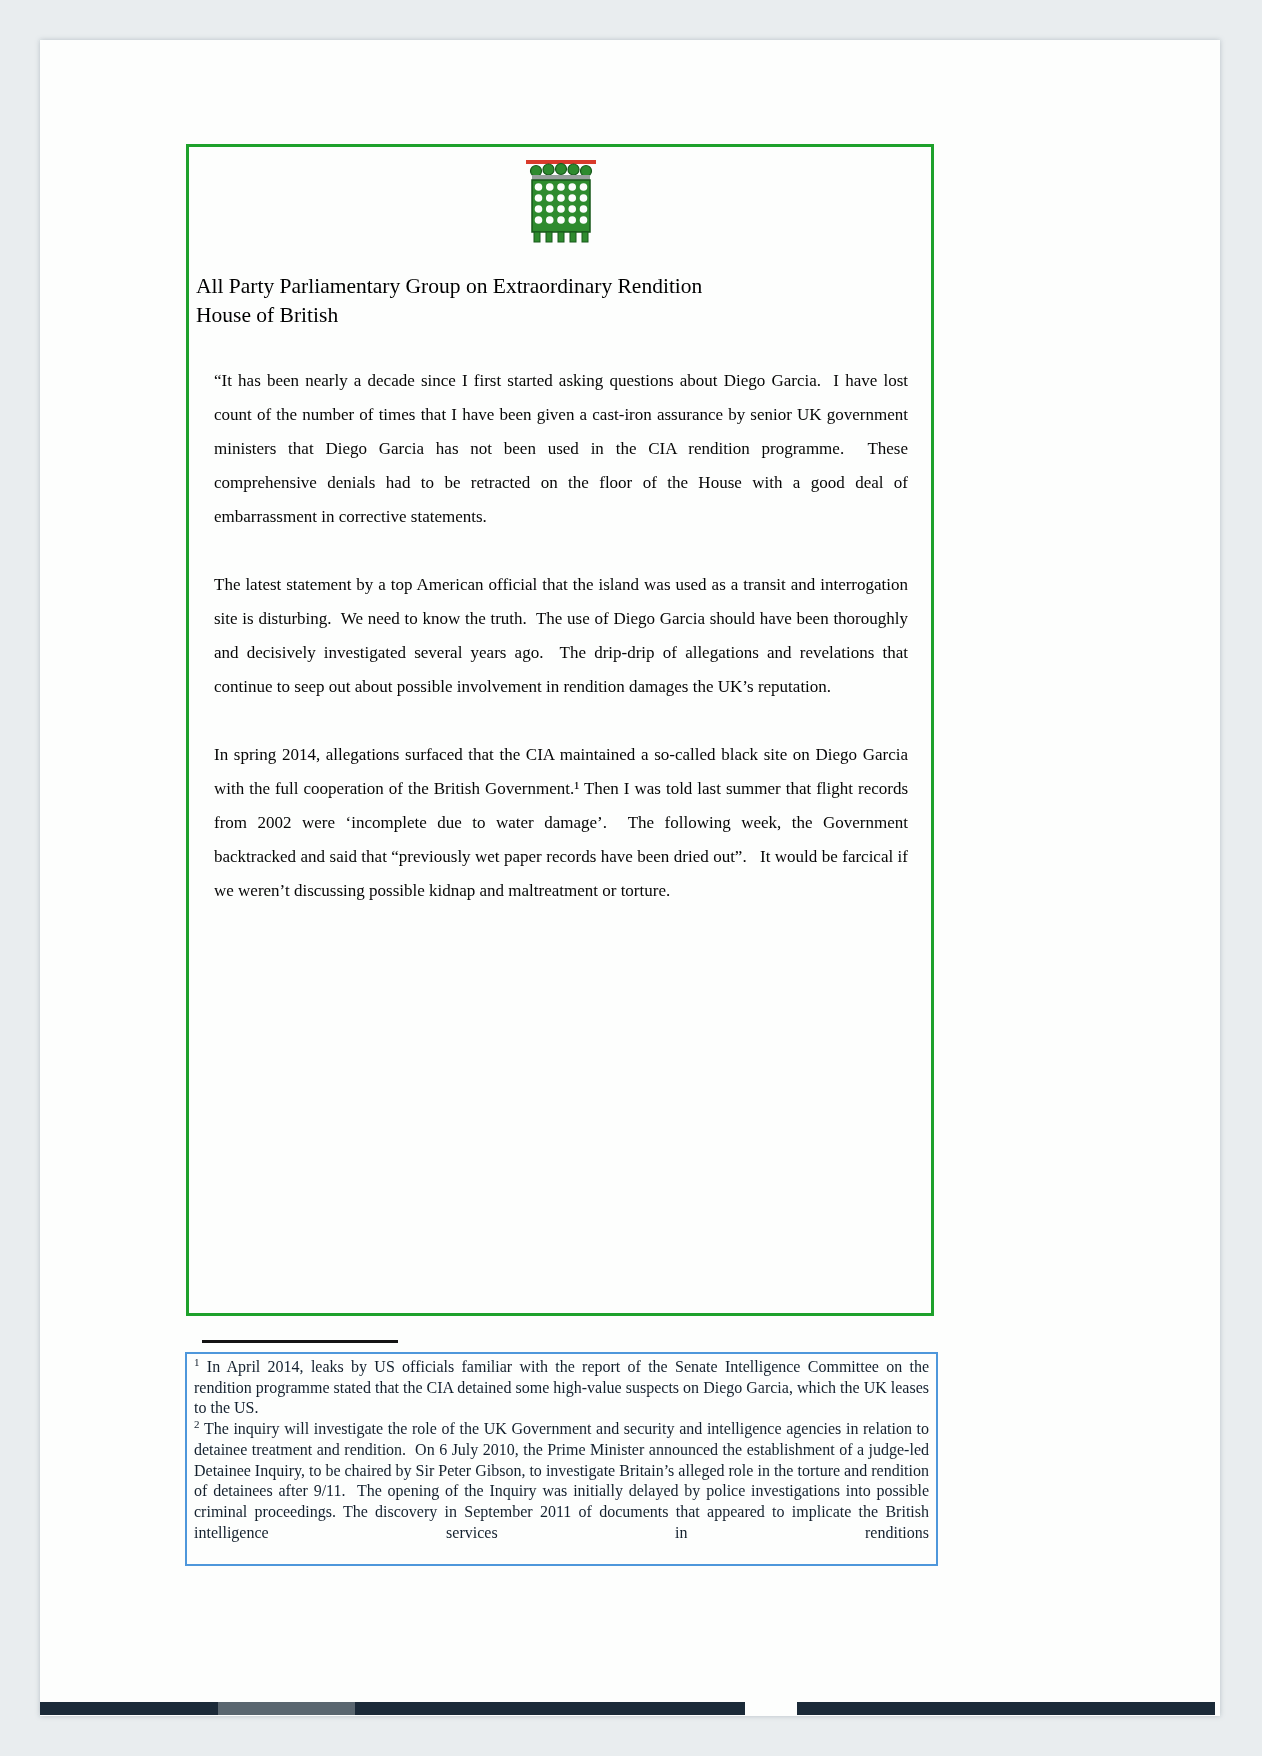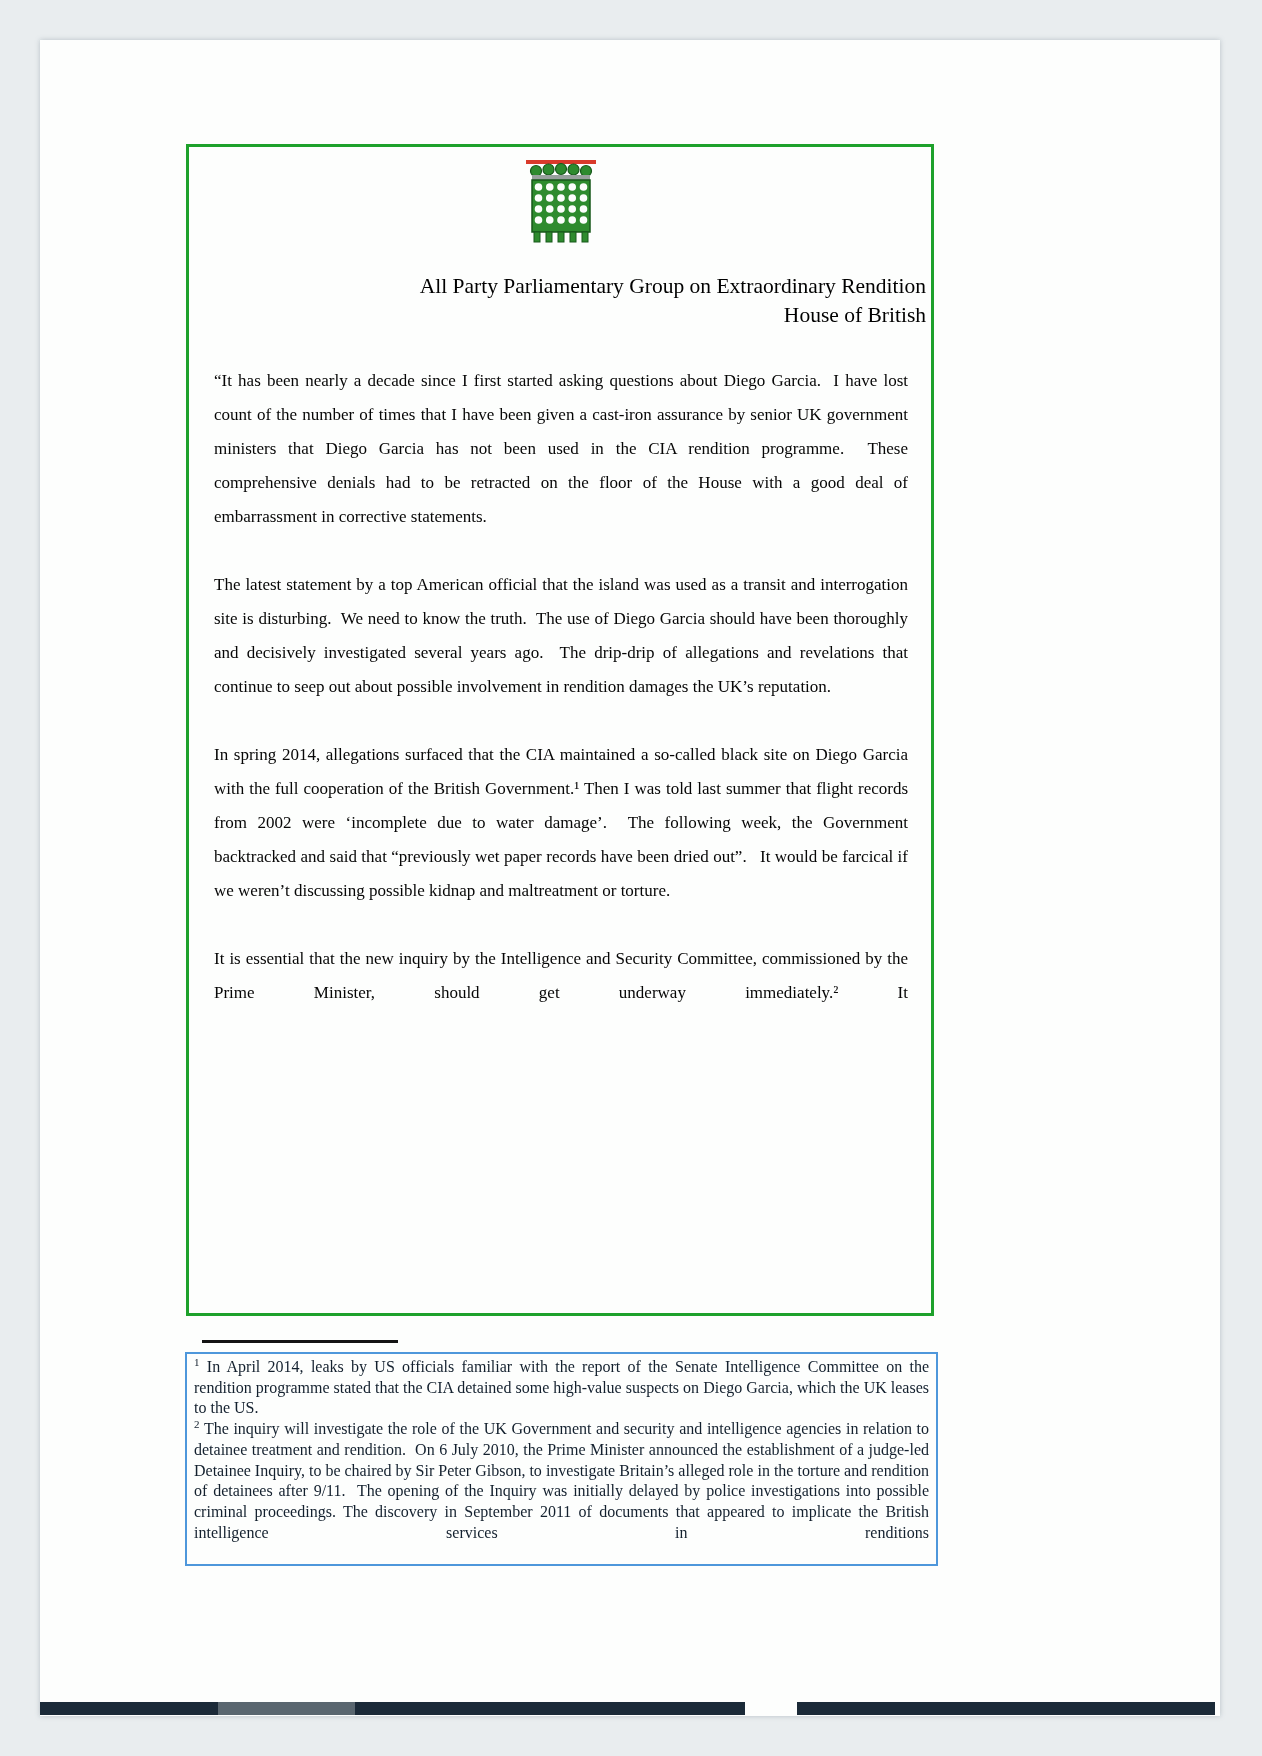--- a/index.html
+++ b/index.html
@@ -20,21 +20,21 @@
     position:absolute;left:146px;top:104px;
     width:748px;height:1172px;
     border:3px solid #1ea12b;
     box-sizing:border-box;
     padding:0 5px 0 7px;
     overflow:hidden;
     color:#060606;
   }
   .logo-wrap{width:80px;margin:13px auto 0;}
   .org-title{
-    margin-top:24px;text-align:right;
+    margin-top:24px;text-align:left;
     font-size:21.5px;line-height:29px;color:#000;
   }
   .press{margin:48px 0 0;font-size:20.5px;line-height:25px;}
   .headline{
     margin:30px 0 0;font-weight:bold;
     font-size:20.5px;line-height:33px;
     text-align:justify;text-justify:inter-word;
   }
   p.bodytext{
     margin:34px 18px 0;
@@ -118,21 +118,20 @@
     <div class="org-title">
       <div>All Party Parliamentary Group on Extraordinary Rendition</div>
       <div>House of British</div>
     </div>
 
 
 
     <p class="bodytext">“It has been nearly a decade since I first started asking questions about Diego Garcia.&nbsp; I have lost count of the number of times that I have been given a cast-iron assurance by senior UK government ministers that Diego Garcia has not been used in the CIA rendition programme.&nbsp; These comprehensive denials had to be retracted on the floor of the House with a good deal of embarrassment in corrective statements.</p>
     <p class="bodytext">The latest statement by a top American official that the island was used as a transit and interrogation site is disturbing.&nbsp; We need to know the truth.&nbsp; The use of Diego Garcia should have been thoroughly and decisively investigated several years ago.&nbsp; The drip-drip of allegations and revelations that continue to seep out about possible involvement in rendition damages the UK’s reputation.</p>
     <p class="bodytext">In spring 2014, allegations surfaced that the CIA maintained a so-called black site on Diego Garcia with the full cooperation of the British Government.¹ Then I was told last summer that flight records from 2002 were ‘incomplete due to water damage’.&nbsp; The following week, the Government backtracked and said that “previously wet paper records have been dried out”.&nbsp;&nbsp; It would be farcical if we weren’t discussing possible kidnap and maltreatment or torture.</p>
-    <p class="bodytext continues">It is essential that the new inquiry by the Intelligence and Security Committee, commissioned by the Prime Minister, should get underway immediately.² It</p>
 
   </div>
 
   <div class="fn-sep"></div>
 
   <div class="fn-box">
     <p class="fn"><sup>1</sup> <span>In April 2014, leaks by US officials familiar with the report of the Senate Intelligence Committee on the rendition programme stated that the CIA detained some high-value suspects on Diego Garcia, which the UK leases to the US.</span></p>
     <p class="fn continues"><sup>2</sup> <span>The inquiry will investigate the role of the UK Government and security and intelligence agencies in relation to detainee treatment and rendition.&nbsp; On 6 July 2010, the Prime Minister announced the establishment of a judge-led Detainee Inquiry, to be chaired by Sir Peter Gibson, to investigate Britain’s alleged role in the torture and rendition of detainees after 9/11.&nbsp; The opening of the Inquiry was initially delayed by police investigations into possible criminal proceedings. The discovery in September 2011 of documents that appeared to implicate the British intelligence services in renditions</span></p>
   </div>
 

